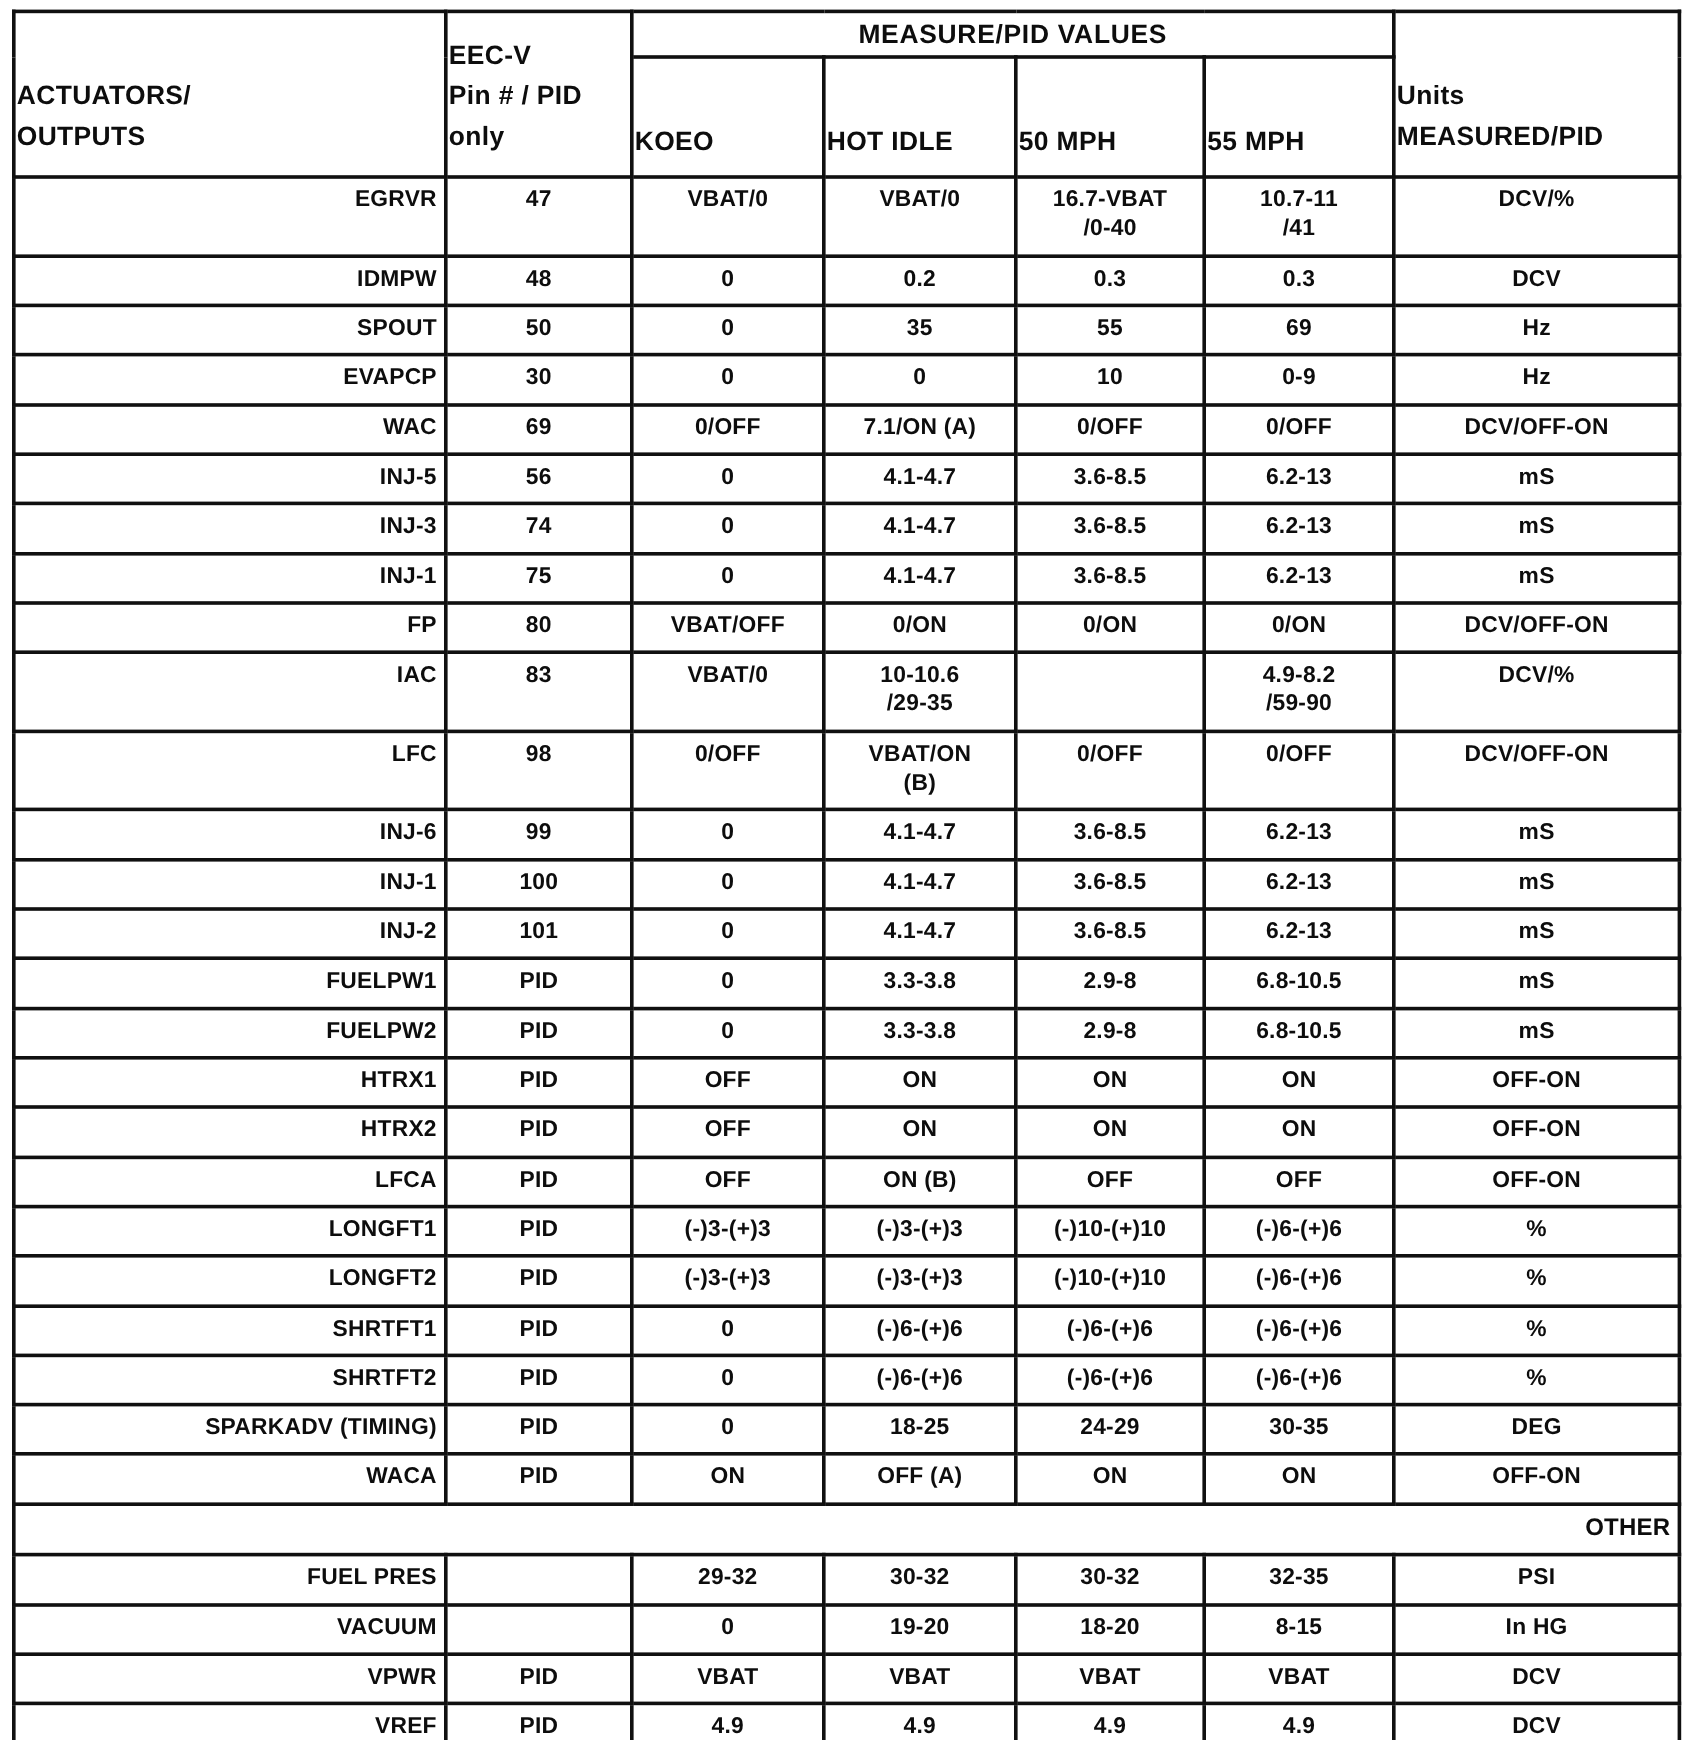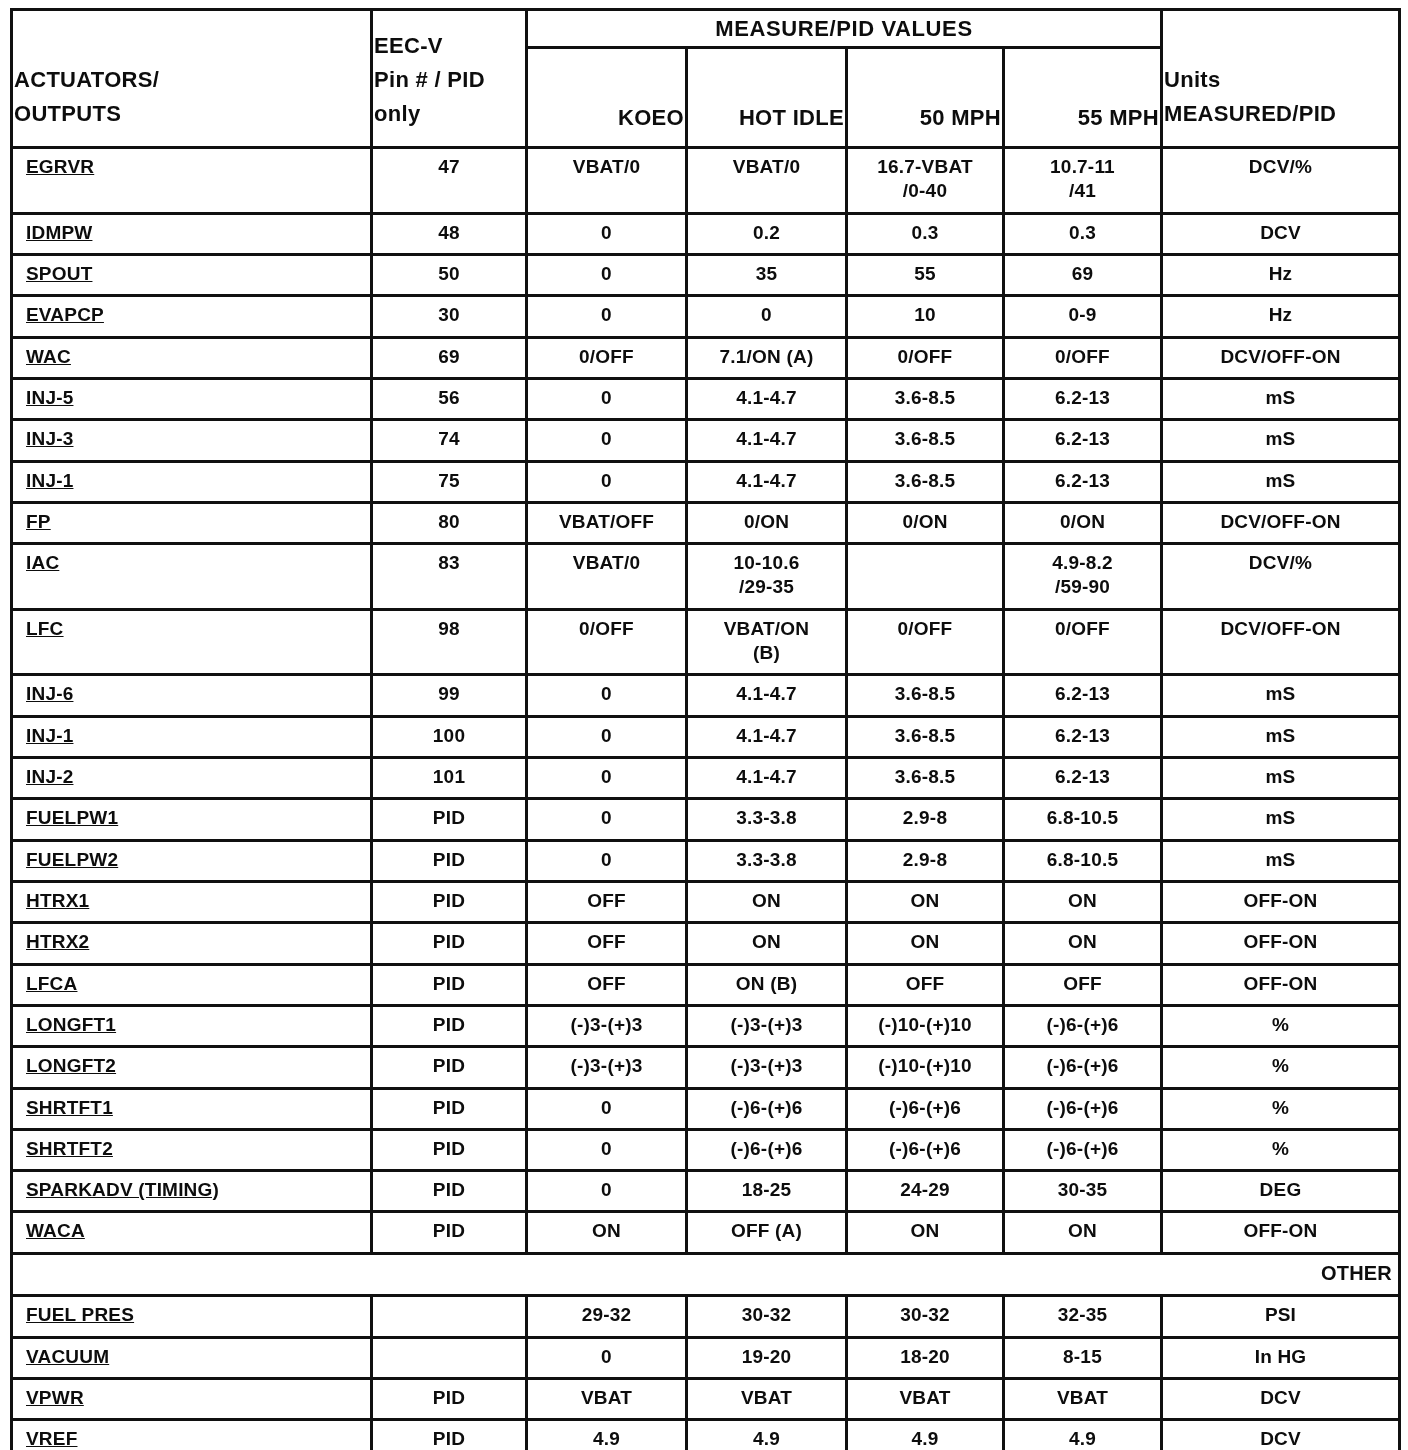--- a/index.html
+++ b/index.html
@@ -29,37 +29,37 @@
   .h.group {
     height: 38px;
     text-align: center;
     vertical-align: middle;
     letter-spacing: 0.6px;
   }
   .sub-row th {
     height: 100px;
     vertical-align: bottom;
     padding-bottom: 15px;
-    text-align: right;
+    text-align: left;
   }
   .h.actuators, .h.pin, .h.units {
     vertical-align: bottom;
     padding-bottom: 15px;
     text-align: left;
     line-height: 1.55;
   }
 
   td {
     font-size: 19px;
     padding: 6px 6px 8px 6px;
     line-height: 1.28;
     vertical-align: top;
     letter-spacing: 0.2px;
   }
-  td.name-cell { text-align: left; padding-left: 13px; text-decoration: underline; }
+  td.name-cell { text-align: right; padding-left: 13px; }
   td.val-cell  { text-align: center; }
   td.section-cell {
     text-align: right;
     padding-left: 13px;
     height: 40px;
     vertical-align: middle;
     font-size: 20px;
   }
 </style>
 </head>

